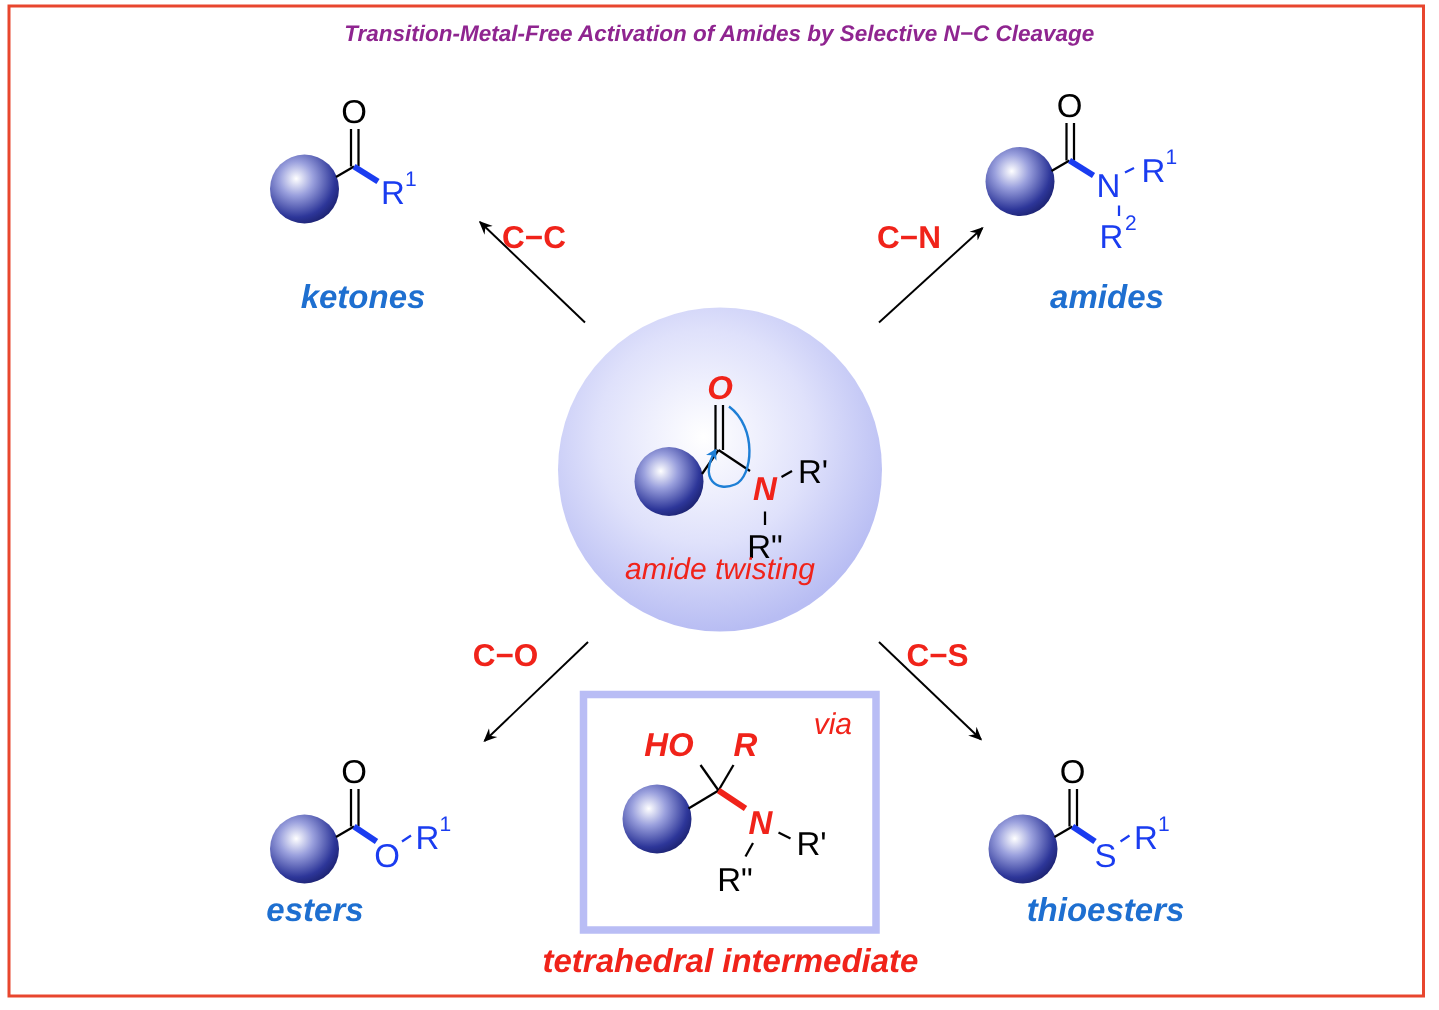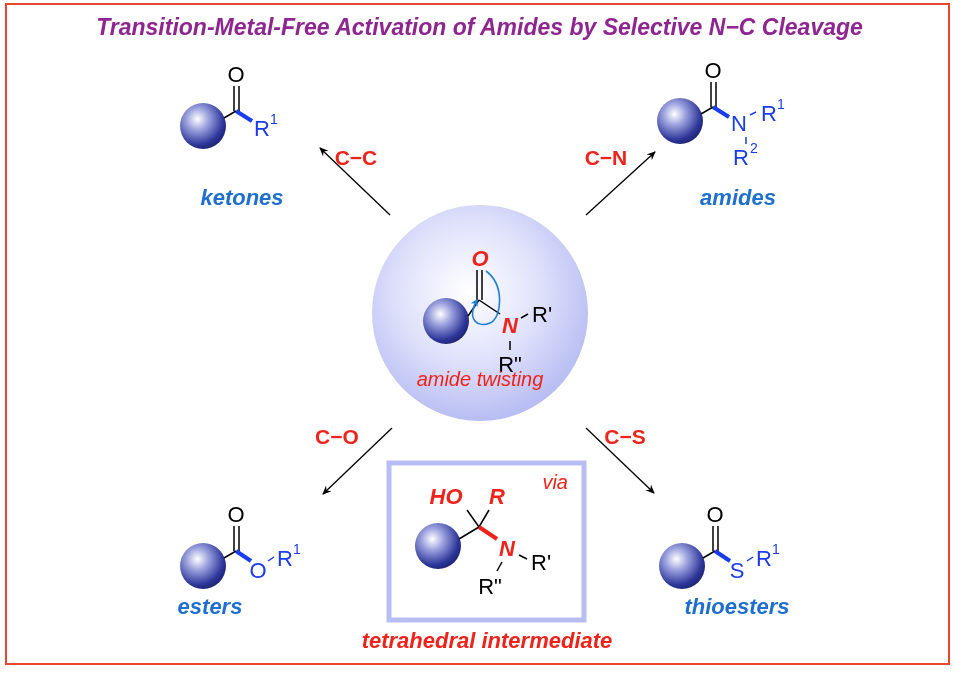--- a/index.html
+++ b/index.html
@@ -1,21 +1,21 @@
 <!DOCTYPE html>
 <html><head>
 <meta charset="utf-8">
 <style>
   html, body { margin:0; padding:0; background:#ffffff; }
   body { width:959px; height:673px; position:relative; overflow:hidden;
          font-family:"Liberation Sans", sans-serif; }
   .frame { position:absolute; left:5px; top:3px; width:945px; height:662px;
            border:2px solid #e8462e; box-sizing:border-box; }
   .title { position:absolute; left:0; top:14px; width:959px; text-align:center;
-           font-weight:bold; font-style:italic; font-size:23px; color:#8f2590; }
+           font-weight:bold; font-style:italic; font-size:15px; color:#8f2590; }
   svg.main { position:absolute; left:0; top:0; }
   .lbl-product { font-weight:bold; font-style:italic; fill:#1e6fd0; font-size:22px;
                  font-family:"Liberation Sans", sans-serif; }
   .lbl-bond { font-weight:bold; fill:#f0231a; font-size:21px;
               font-family:"Liberation Sans", sans-serif; }
   .atom { font-size:22px; font-family:"Liberation Sans", sans-serif; }
   .sup { font-size:14px; font-family:"Liberation Sans", sans-serif; }
 </style>
 </head>
 <body>

